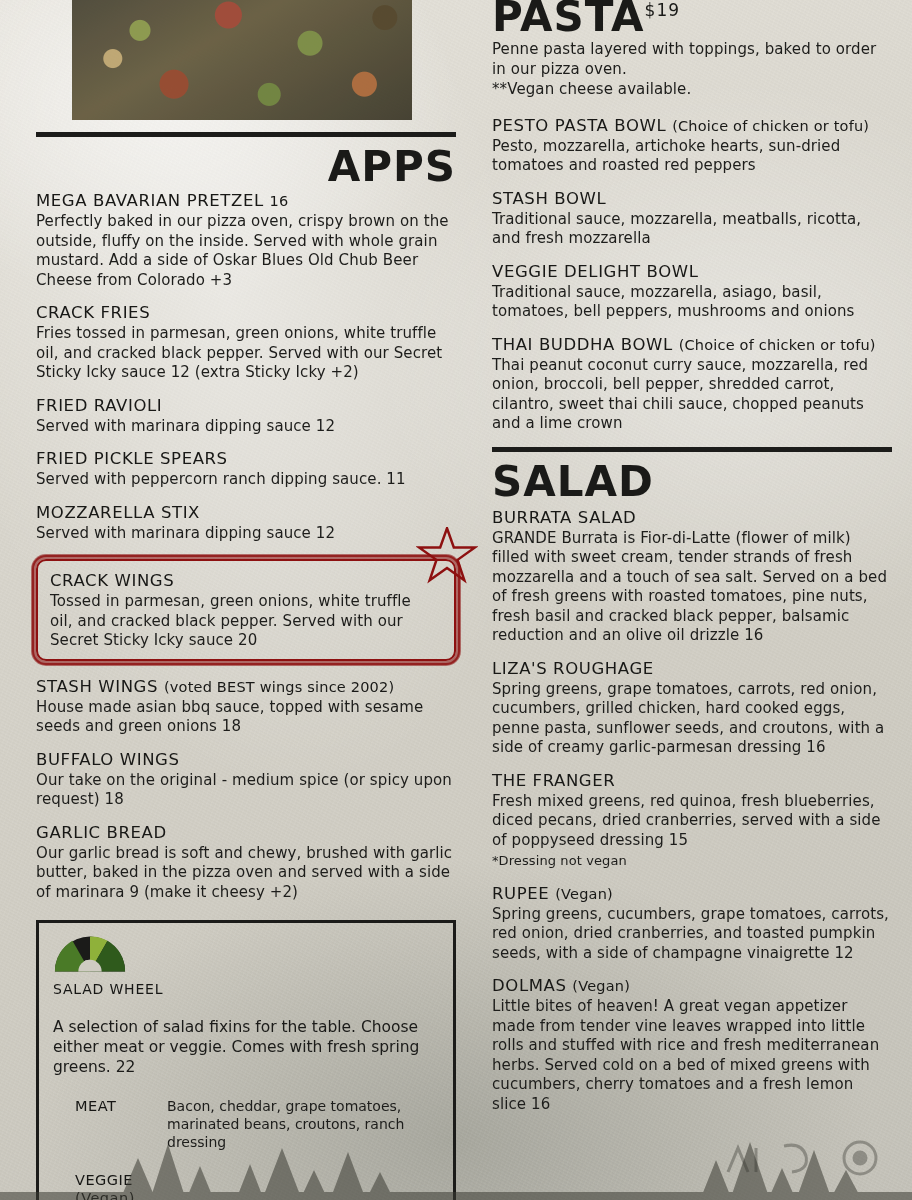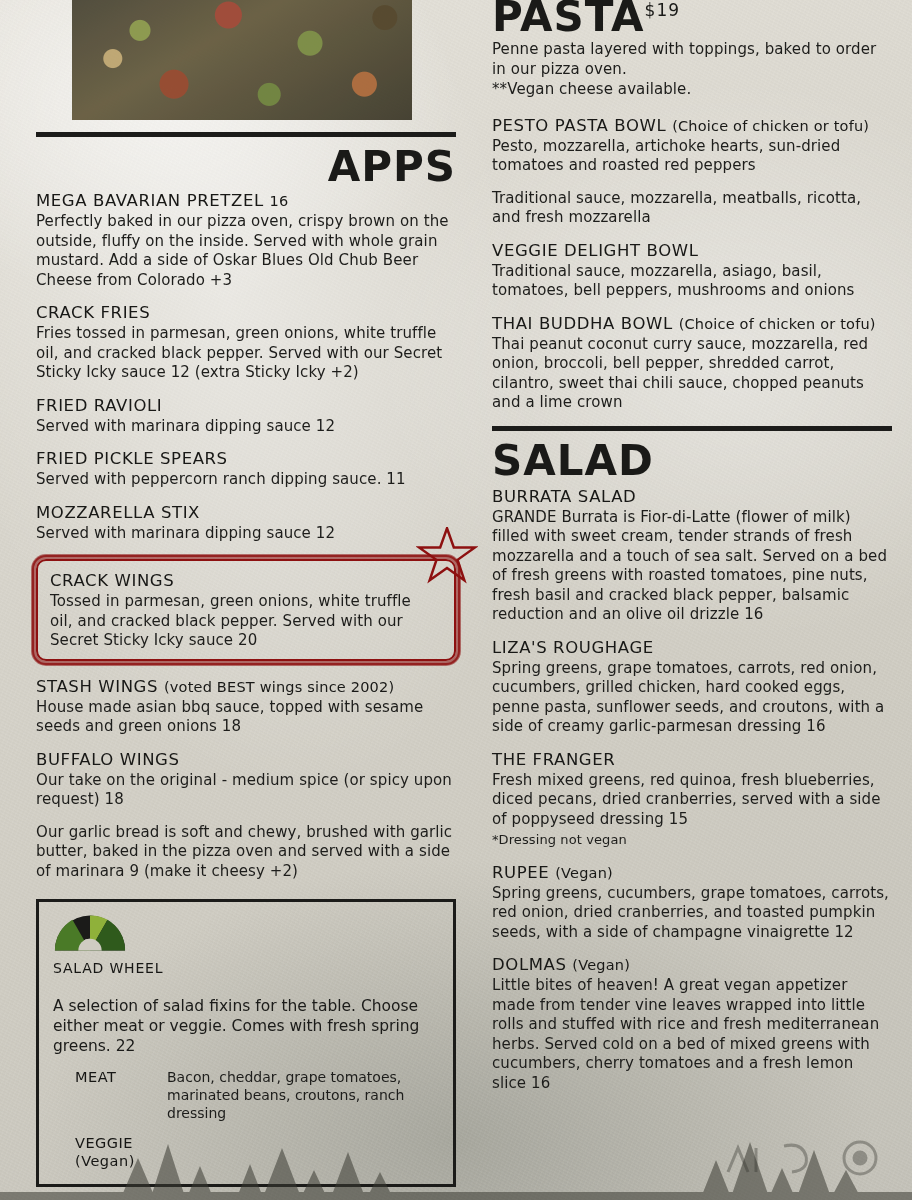--- a/index.html
+++ b/index.html
@@ -176,21 +176,21 @@
     color: #161614;
     margin-bottom: 20px;
   }
   .wheel-desc {
     font-size: 15.5px;
     line-height: 20px;
     color: #1b1b19;
   }
   .wheel-row {
     display: flex;
-    margin-top: 12px;
+    margin-top: 20px;
     padding-left: 22px;
   }
   .wheel-row-label {
     width: 92px;
     flex: none;
     font-size: 14.5px;
     letter-spacing: .5px;
     color: #161614;
     line-height: 18px;
   }
@@ -287,20 +287,21 @@
       </div>
       <div class="item-desc">House made asian bbq sauce, topped with sesame seeds and green onions 18</div>
     </div>
 
     <div class="item">
       <div class="item-name">BUFFALO WINGS</div>
       <div class="item-desc">Our take on the original - medium spice (or spicy upon request) 18</div>
     </div>
 
     <div class="item">
+      <div class="item-name">GARLIC BREAD</div>
       <div class="item-desc">Our garlic bread is soft and chewy, brushed with garlic butter, baked in the pizza oven and served with a side of marinara 9 (make it cheesy +2)</div>
     </div>
 
     <div class="wheel-box">
       <svg class="wheel-icon" viewBox="0 0 100 52">
         <path d="M2,50 A48,48 0 0 1 98,50 Z" fill="#1b1b19"></path>
         <path d="M34,50 A16,16 0 0 1 66,50 Z" fill="#cfccc2"></path>
         <path d="M2,50 A48,48 0 0 1 26,8 L50,50 Z" fill="#4a7a27"></path>
         <path d="M50,2 A48,48 0 0 1 74,8 L50,50 Z" fill="#8fb13a"></path>
         <path d="M74,8 A48,48 0 0 1 98,50 L50,50 Z" fill="#2f5a1c"></path>
@@ -338,20 +339,21 @@
 
     <div class="item">
       <div class="item-name">
         <span>PESTO PASTA BOWL</span>
         <span class="sub">(Choice of chicken or tofu)</span>
       </div>
       <div class="item-desc">Pesto, mozzarella, artichoke hearts, sun-dried tomatoes and roasted red peppers</div>
     </div>
 
     <div class="item">
+      <div class="item-name">STASH BOWL</div>
       <div class="item-desc">Traditional sauce, mozzarella, meatballs, ricotta, and fresh mozzarella</div>
     </div>
 
     <div class="item">
       <div class="item-name">VEGGIE DELIGHT BOWL</div>
       <div class="item-desc">Traditional sauce, mozzarella, asiago, basil, tomatoes, bell peppers, mushrooms and onions</div>
     </div>
 
     <div class="item">
       <div class="item-name">

